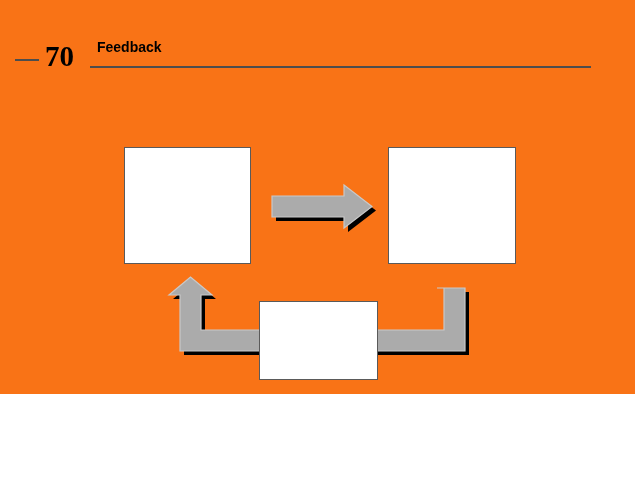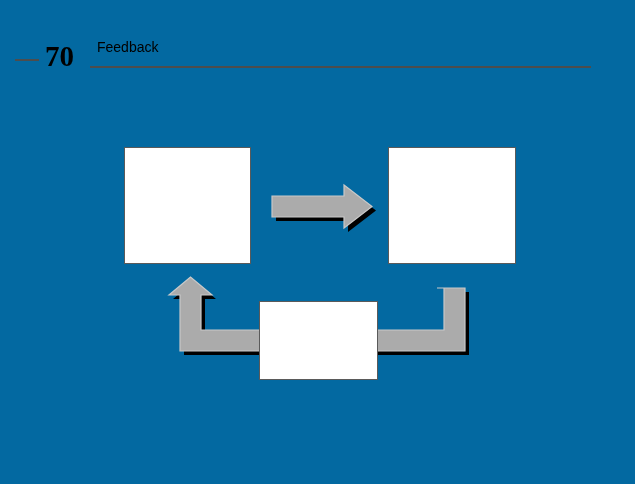--- a/index.html
+++ b/index.html
@@ -6,22 +6,22 @@
     margin: 0;
     padding: 0;
     background: #ffffff;
   }
   body {
     font-family: "Liberation Sans", sans-serif;
   }
   #slide {
     position: relative;
     width: 635px;
-    height: 484px;
-    background: #0369a1;
+    height: 394px;
+    background: #f97316;
     overflow: hidden;
   }
 
   
   .hdr-dash {
     position: absolute;
     left: 15px;
     top: 59px;
     width: 24px;
     height: 2px;
@@ -36,21 +36,21 @@
     font-size: 29px;
     line-height: 1;
     color: #000000;
     letter-spacing: 0px;
   }
   .slide-title {
     position: absolute;
     left: 97px;
     top: 40px;
     font-family: "Liberation Sans", sans-serif;
-    font-weight: normal;
+    font-weight: bold;
     font-size: 14px;
     line-height: 1;
     color: #000000;
   }
   .hdr-rule {
     position: absolute;
     left: 90px;
     top: 66px;
     width: 501px;
     height: 2px;

